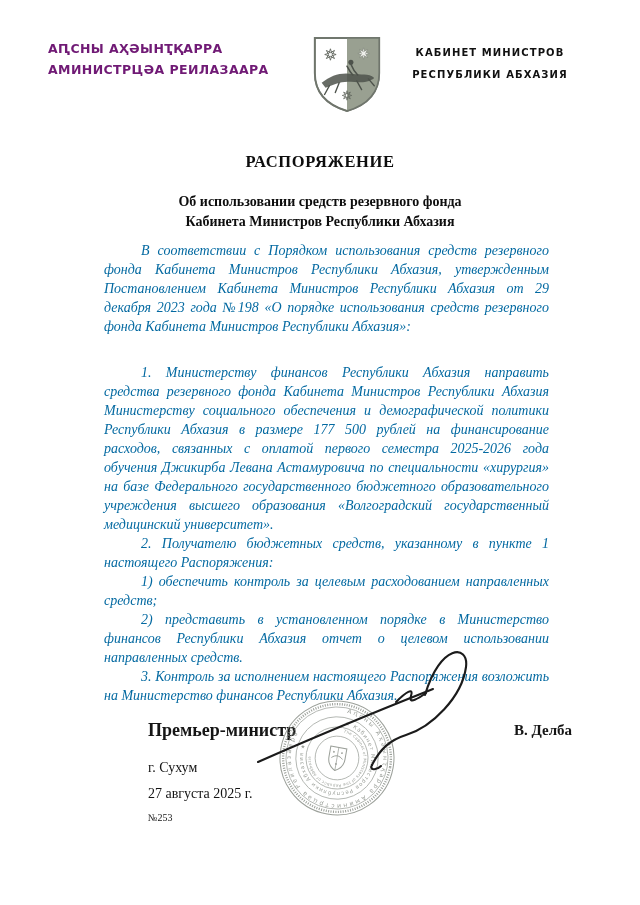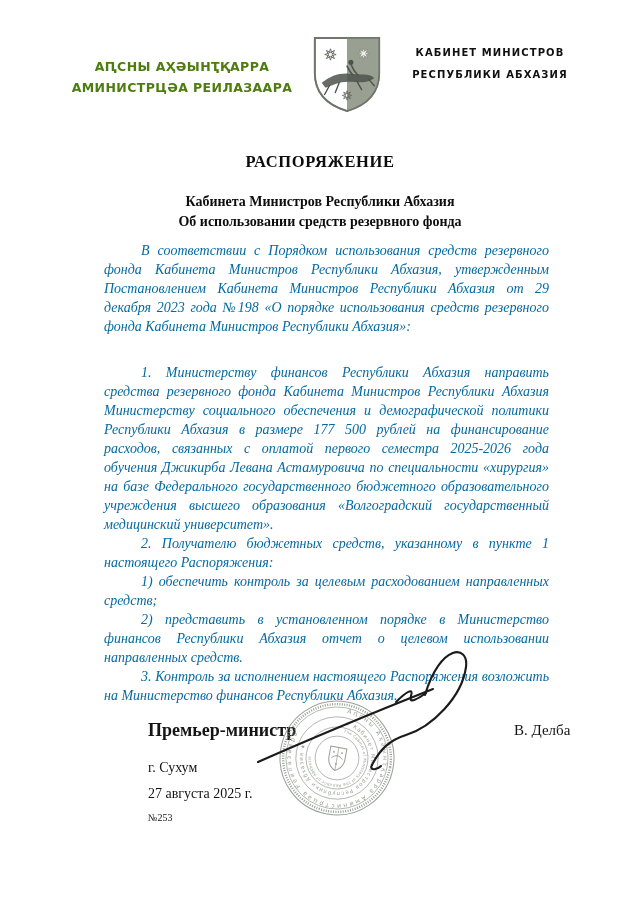--- a/index.html
+++ b/index.html
@@ -3,45 +3,45 @@
 <meta charset="utf-8">
 <title></title>
 <style>
   * { margin:0; padding:0; box-sizing:border-box; }
   html,body { background:#ffffff; }
   body { width:640px; height:905px; position:relative; overflow:hidden;
          font-family:"Liberation Serif", serif; color:#151515; }
   .page { position:absolute; inset:0; background:#ffffff; }
 
   
-  .hdr-left { position:absolute; left:48px; top:56px; width:268px; text-align:center;
+  .hdr-left { position:absolute; left:48px; top:38px; width:268px; text-align:left;
               font-family:"DejaVu Sans","Liberation Sans",sans-serif;
               font-weight:bold; font-size:12.5px; line-height:21px;
-              letter-spacing:0.4px; color:#4d7c0f; }
+              letter-spacing:0.4px; color:#701a75; }
   .hdr-right { position:absolute; left:372px; top:42px; width:236px; text-align:center;
                font-family:"DejaVu Sans","Liberation Sans",sans-serif;
                font-weight:bold; font-size:10px; line-height:22px;
                letter-spacing:1.1px; color:#111; }
   .emblem { position:absolute; left:308px; top:33px; width:78px; height:82px; }
 
   
   .doc-title { position:absolute; top:152px; left:0; width:640px; text-align:center;
                font-weight:bold; font-size:16.5px; letter-spacing:0.6px; color:#0d0d0d; }
   .doc-subtitle { position:absolute; top:192px; left:0; width:640px; text-align:center;
                   font-weight:bold; font-size:14px; line-height:19.5px; color:#0d0d0d; }
 
   
   .doc-body { position:absolute; left:104px; top:241px; width:445px;
               font-size:14px; line-height:19px; text-align:justify; color:#0369a1;font-style:italic; }
   .doc-body p { margin:0; text-indent:37px; }
   .doc-body p.gap { margin-top:27px; }
 
   
   .sig-post { position:absolute; left:148px; top:720px; font-weight:bold; font-size:18px; }
-  .sig-name { position:absolute; left:514px; top:722px; font-weight:normal; font-size:15px; }
+  .sig-name { position:absolute; left:514px; top:722px; font-weight:bold; font-size:15px; }
 
   .f-city { position:absolute; left:148px; top:760px; font-size:14px; }
   .f-date { position:absolute; left:148px; top:786px; font-size:14px; }
   .f-num  { position:absolute; left:148px; top:812px; font-size:10px; }
 
   .seal { position:absolute; left:276px; top:697px; width:122px; height:122px; opacity:0.88; }
   .autograph { position:absolute; left:240px; top:638px; width:250px; height:152px; }
 </style>
 </head>
 <body>
@@ -81,22 +81,22 @@
     </g>
   </svg>
 
   <div class="hdr-right">
     <div>КАБИНЕТ МИНИСТРОВ</div>
     <div>РЕСПУБЛИКИ АБХАЗИЯ</div>
   </div>
 
   <div class="doc-title">РАСПОРЯЖЕНИЕ</div>
   <div class="doc-subtitle">
+    <div>Об использовании средств резервного фонда</div>
     <div>Кабинета Министров Республики Абхазия</div>
-    <div>Об использовании средств резервного фонда</div>
   </div>
 
   <main class="doc-body">
     <p>В соответствии с Порядком использования средств резервного фонда Кабинета Министров Республики Абхазия, утвержденным Постановлением Кабинета Министров Республики Абхазия от 29 декабря 2023 года №198 «О порядке использования средств резервного фонда Кабинета Министров Республики Абхазия»:</p>
     <p class="gap">1. Министерству финансов Республики Абхазия направить средства резервного фонда Кабинета Министров Республики Абхазия Министерству социального обеспечения и демографической политики Республики Абхазия в размере 177 500 рублей на финансирование расходов, связанных с оплатой первого семестра 2025-2026 года обучения Джикирба Левана Астамуровича по специальности «хирургия» на базе Федерального государственного бюджетного образовательного учреждения высшего образования «Волгоградский государственный медицинский университет».</p>
     <p>2. Получателю бюджетных средств, указанному в пункте 1 настоящего Распоряжения:</p>
     <p>1) обеспечить контроль за целевым расходованием направленных средств;</p>
     <p>2) представить в установленном порядке в Министерство финансов Республики Абхазия отчет о целевом использовании направленных средств.</p>
     <p>3. Контроль за исполнением настоящего Распоряжения возложить на Министерство финансов Республики Абхазия.</p>
   </main>

